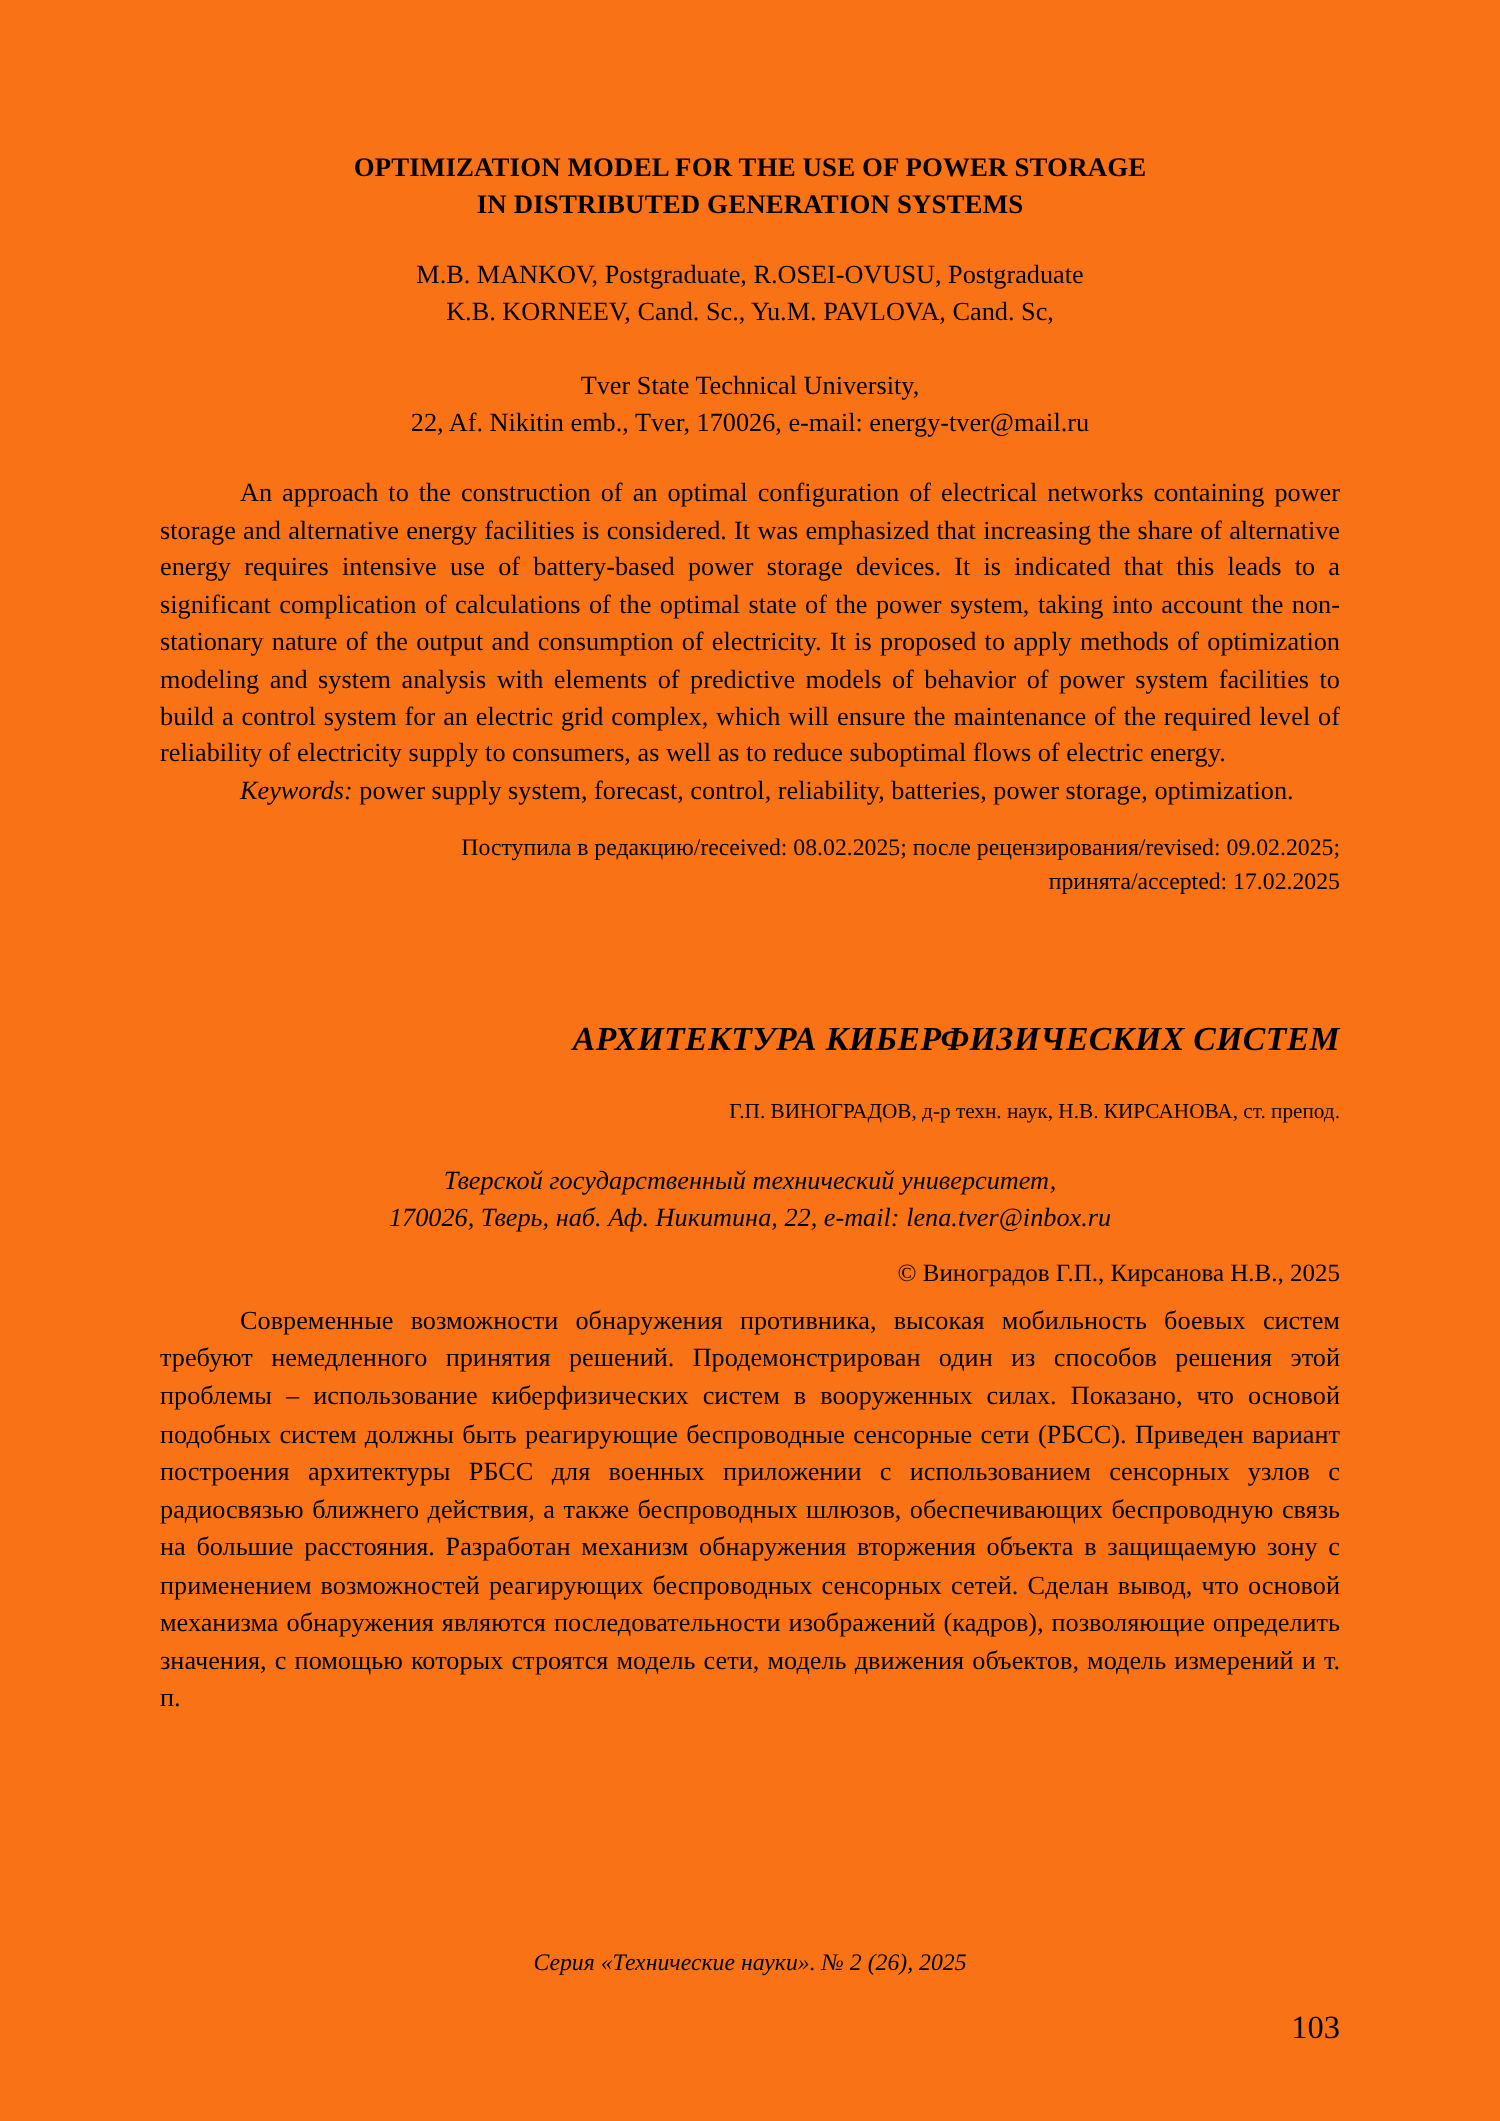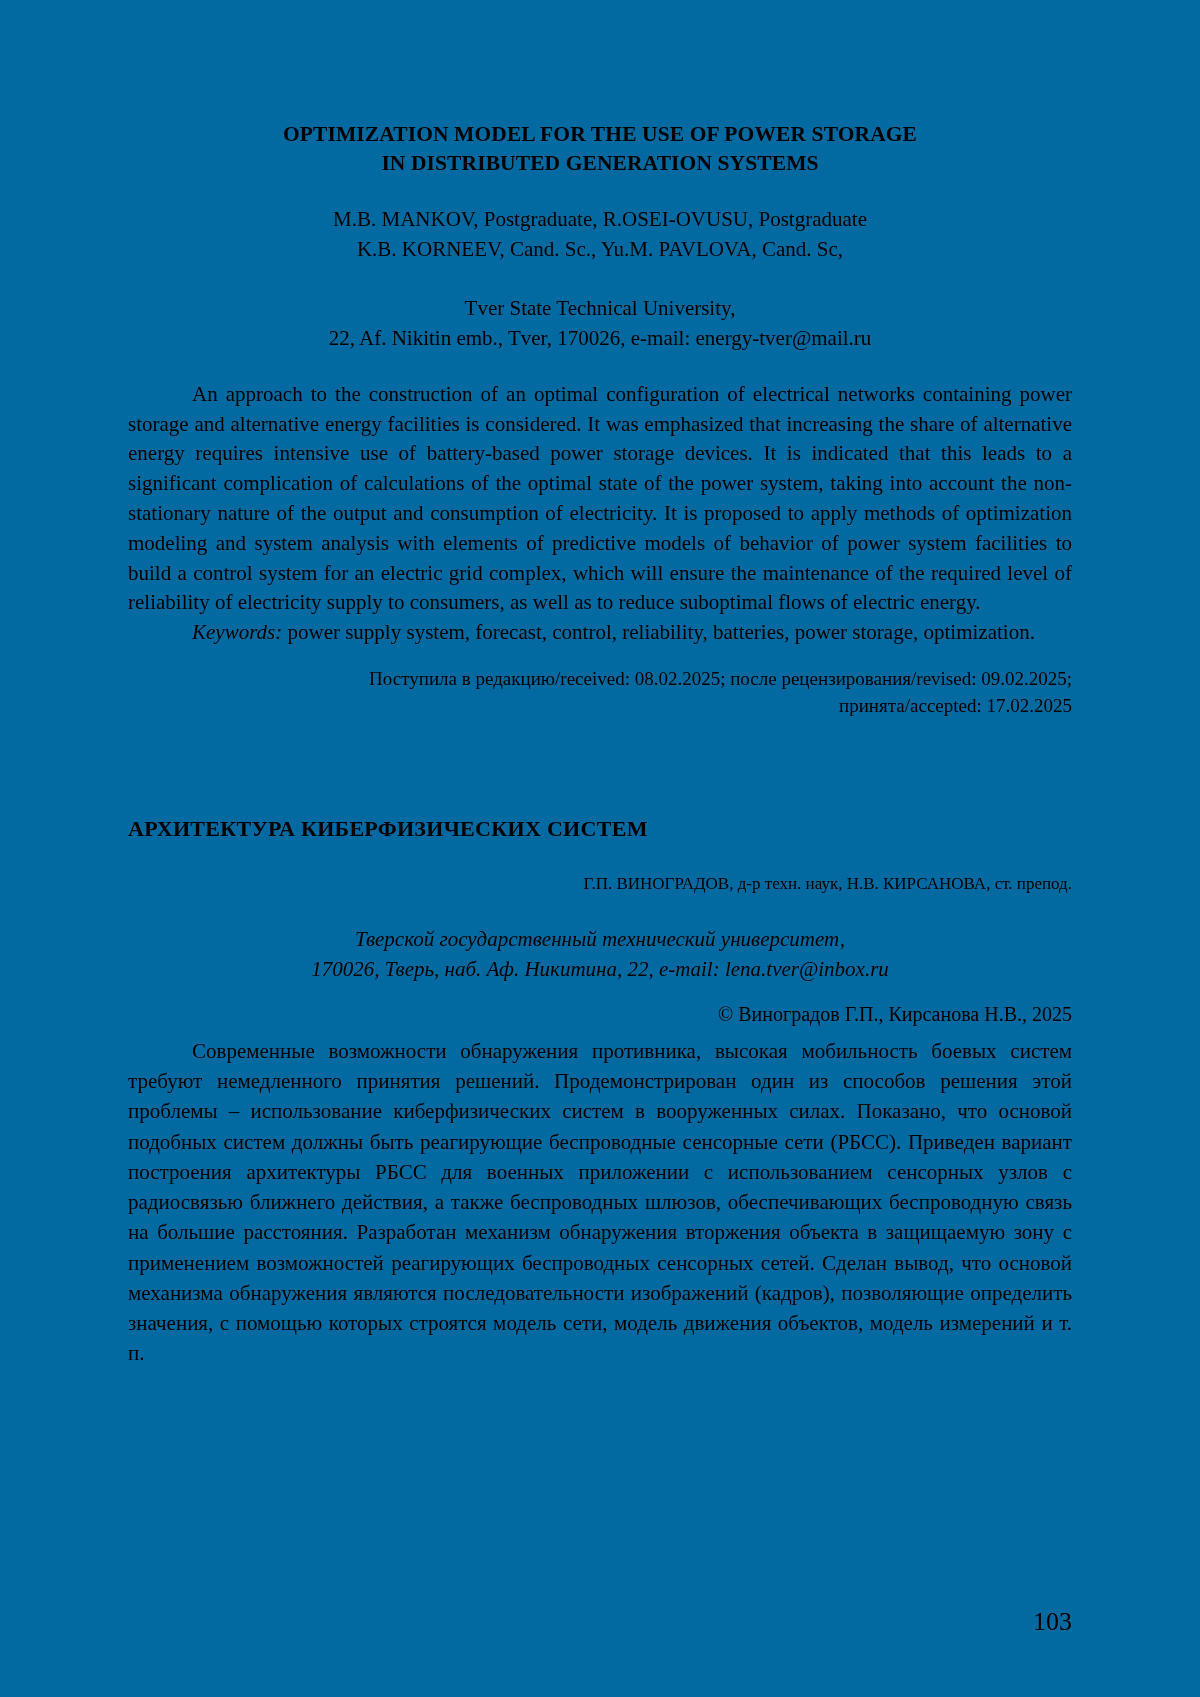--- a/index.html
+++ b/index.html
@@ -4,21 +4,21 @@
 <style>
   html, body {
     margin: 0;
     padding: 0;
     background: #ffffff;
   }
   .page {
     width: 1200px;
     height: 1697px;
     margin: 0 auto;
-    background: #0369a1;
+    background: #f97316;
     position: relative;
     box-sizing: border-box;
     padding: 120px 128px 40px 128px;
     font-family: "Liberation Serif", "DejaVu Serif", serif;
     color: #000000;
   }
   .article-en {
     margin-bottom: 0;
   }
   .title {
@@ -79,25 +79,26 @@
   }
 
   .article-ru {
     margin-top: 96px;
   }
   .udk {
     font-size: 20px;
     margin: 0 0 34px 0;
   }
   .ru-title {
-    text-align: left;
+    text-align: right;
     font-weight: bold;
-    font-size: 22px;
+    font-size: 27px;
     letter-spacing: 0.3px;
     margin: 0 0 32px 0;
+    font-style: italic;
   }
   .ru-authors {
     text-align: right;
     font-size: 17px;
     margin: 0 0 30px 0;
   }
   .ru-affiliation {
     text-align: center;
     font-size: 21px;
     line-height: 1.45;
@@ -187,17 +188,18 @@
     </div>
 
     <div class="copyright">© Виноградов Г.П., Кирсанова Н.В., 2025</div>
 
     <p class="ru-abstract">Современные возможности обнаружения противника, высокая мобильность боевых систем требуют немедленного принятия решений. Продемонстрирован один из способов решения этой проблемы – использование киберфизических систем в вооруженных силах. Показано, что основой подобных систем должны быть реагирующие беспроводные сенсорные сети (РБСС). Приведен вариант построения архитектуры РБСС для военных приложении с использованием сенсорных узлов с радиосвязью ближнего действия, а также беспроводных шлюзов, обеспечивающих беспроводную связь на большие расстояния. Разработан механизм обнаружения вторжения объекта в защищаемую зону с применением возможностей реагирующих беспроводных сенсорных сетей. Сделан вывод, что основой механизма обнаружения являются последовательности изображений (кадров), позволяющие определить значения, с помощью которых строятся модель сети, модель движения объектов, модель измерений и т. п.</p>
 
   </section>
 
   <footer class="footer">
     <div class="footer-journal">
+      <span class="line">Серия «Технические науки». № 2 (26), 2025</span>
     </div>
     <div class="page-number">103</div>
   </footer>
 
 </div>
 
 </body></html>

